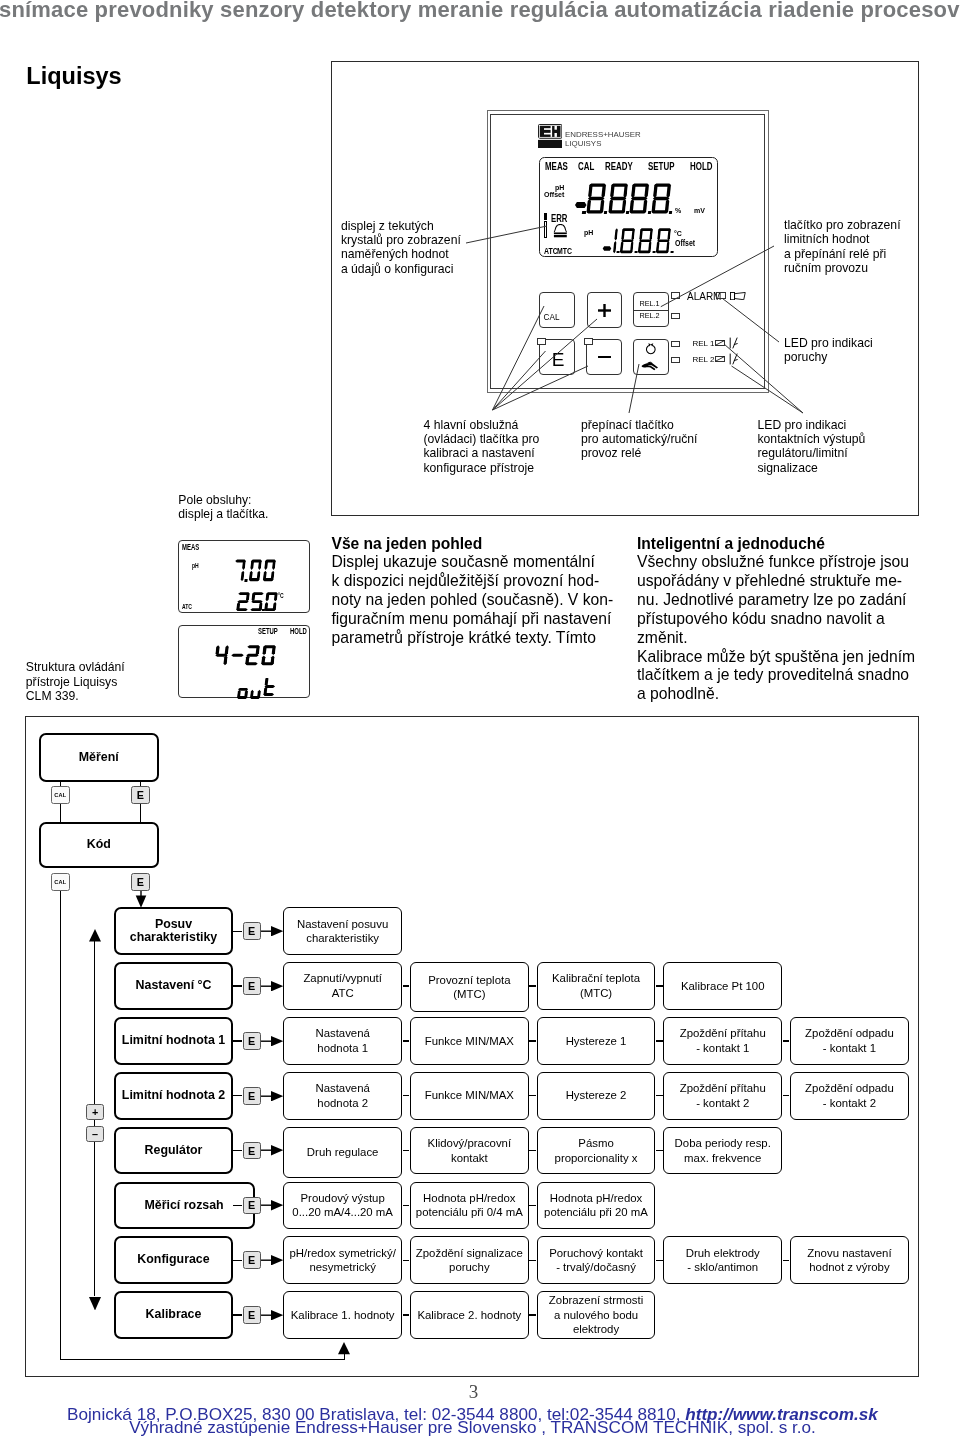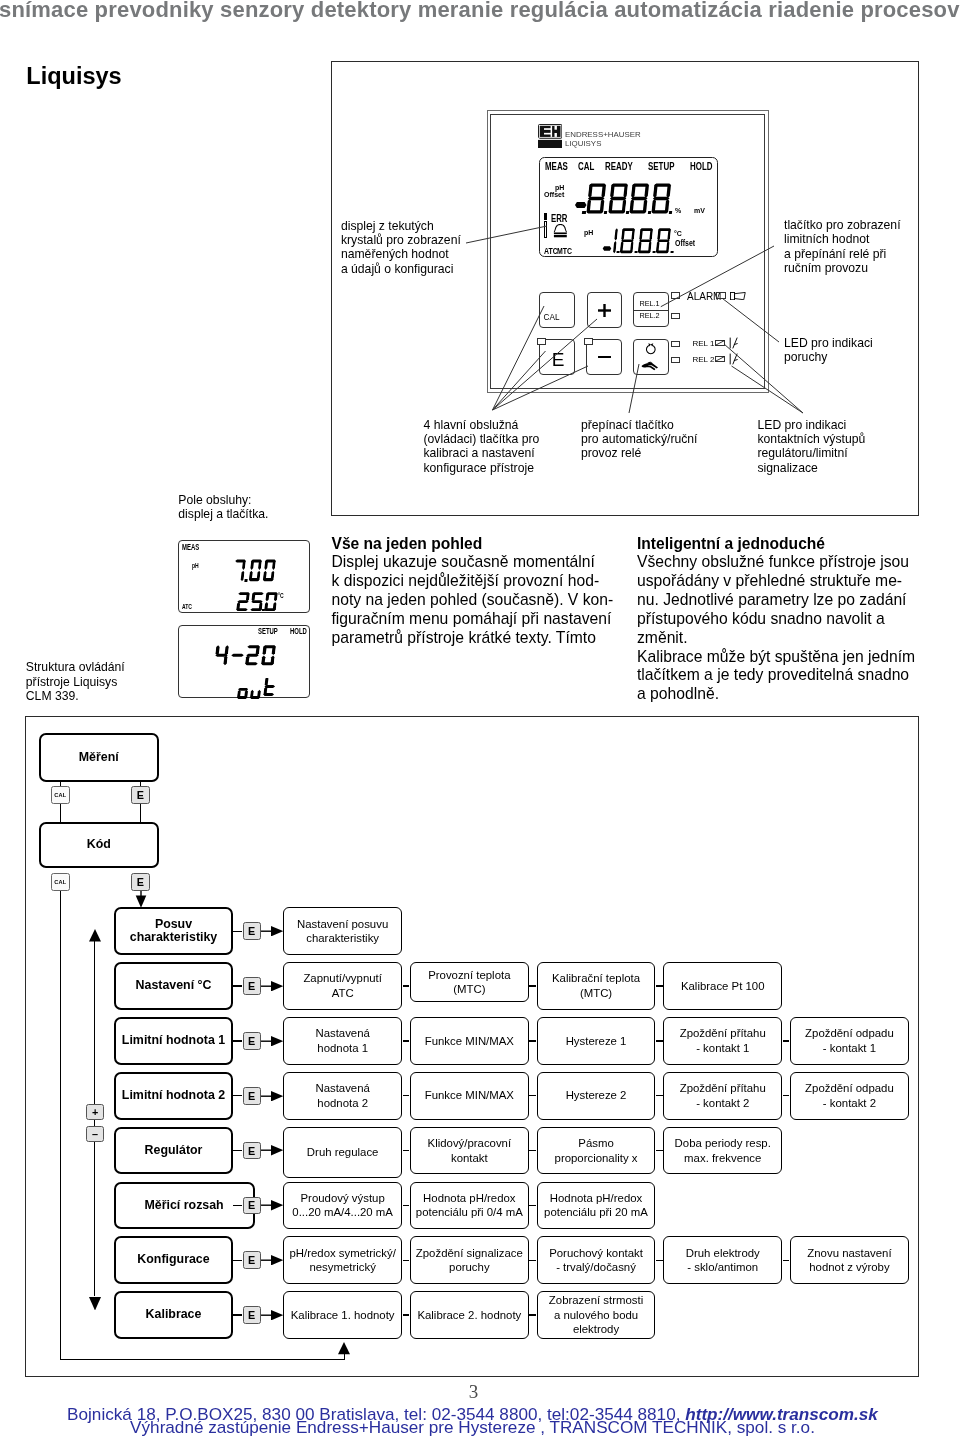--- a/index.html
+++ b/index.html
@@ -542,21 +542,21 @@
       </svg>
       <div class="sb" style="left:283.3px;top:907.3px;width:118.7px;height:47.7px">Nastavení posuvu<br>charakteristiky</div>
       <div class="fb" style="left:113.6px;top:962.2px;width:119.8px;height:47.7px">Nastavení °C</div>
       <div class="ln" style="left:233.39999999999998px;top:985.4px;width:9.100000000000009px;height:1.4px"></div>
       <div class="ekey" style="left:242.5px;top:977.2px;width:18.1px;height:17.8px">E</div>
       <svg class="a" style="left:260.6px;top:980.9px" width="22.5" height="10.4" viewBox="0 0 22.5 10.4">
         <path d="M0 4.5h12.5v1.4H0z" fill="#000"></path>
         <path d="M10 0 L22.4 5.2 L10 10.4 Z" fill="#000"></path>
       </svg>
       <div class="sb" style="left:283.3px;top:962.2px;width:118.7px;height:47.7px">Zapnutí/vypnutí<br>ATC</div>
-      <div class="sb" style="left:410px;top:962.2px;width:118.7px;height:40px">Provozní teplota<br>(MTC)</div>
+      <div class="sb" style="left:410px;top:962.2px;width:118.7px;height:50px">Provozní teplota<br>(MTC)</div>
       <div class="ln" style="left:402.6px;top:985.4px;width:6.8px;height:1.4px"></div>
       <div class="sb" style="left:536.7px;top:962.2px;width:118.7px;height:47.7px">Kalibrační teplota<br>(MTC)</div>
       <div class="ln" style="left:529.3000000000001px;top:985.4px;width:6.8px;height:1.4px"></div>
       <div class="sb" style="left:663.4px;top:962.2px;width:118.7px;height:47.7px">Kalibrace Pt 100</div>
       <div class="ln" style="left:656px;top:985.4px;width:6.8px;height:1.4px"></div>
       <div class="fb" style="left:113.6px;top:1017px;width:119.8px;height:47.7px">Limitní hodnota 1</div>
       <div class="ln" style="left:233.39999999999998px;top:1040.2px;width:9.100000000000009px;height:1.4px"></div>
       <div class="ekey" style="left:242.5px;top:1032px;width:18.1px;height:17.8px">E</div>
       <svg class="a" style="left:260.6px;top:1035.7px" width="22.5" height="10.4" viewBox="0 0 22.5 10.4">
         <path d="M0 4.5h12.5v1.4H0z" fill="#000"></path>
@@ -651,15 +651,15 @@
       <div class="ekey" style="left:86.2px;top:1104.2px;width:17.8px;height:15.5px">+</div>
       <div class="ekey" style="left:86.2px;top:1125.6px;width:17.8px;height:16.1px">–</div>
       <div class="ln" style="left:59.8px;top:1359.2px;width:285px;height:1.3px"></div>
       <div class="ln" style="left:343.8px;top:1350px;width:1.3px;height:10px"></div>
       <svg class="a" style="left:338.4px;top:1342.4px" width="12" height="12.3" viewBox="0 0 12 12.3">
         <path d="M0 12.3 L6 0 L12 12.3 Z" fill="#000"></path>
       </svg>
     </div>
 
 <div class="a" id="pnum">3</div>
-<div class="a foot" style="left:0;top:1419.2px">Výhradné zastúpenie Endress+Hauser pre Hystereze , TRANSCOM TECHNIK, spol. s r.o.</div>
+<div class="a foot" style="left:0;top:1419.2px">Výhradné zastúpenie Endress+Hauser pre Slovensko , TRANSCOM TECHNIK, spol. s r.o.</div>
 <div class="a foot" style="left:0;top:1406px"><span>Bojnická 18, P.O.BOX25, 830 00 Bratislava, tel: 02-3544 8800, tel:02-3544 8810, </span><span class="footb">http://www.transcom.sk</span></div>
 </div>
 
 </body></html>

